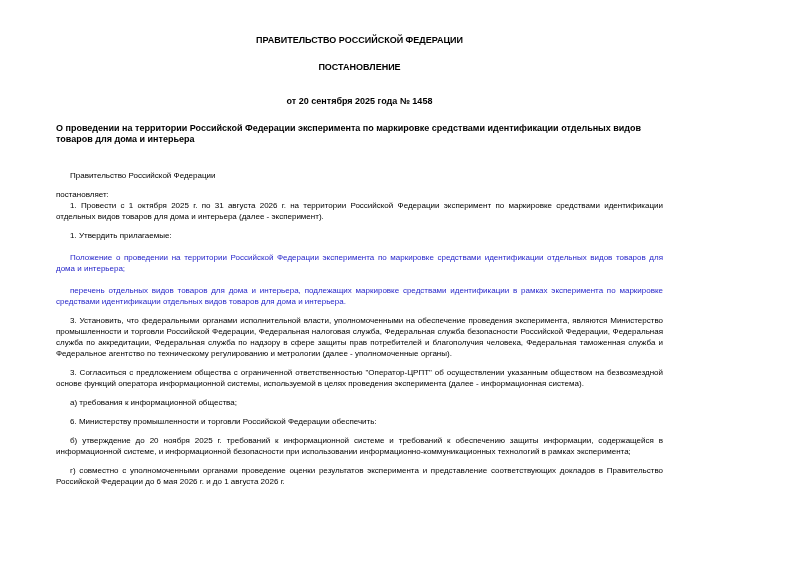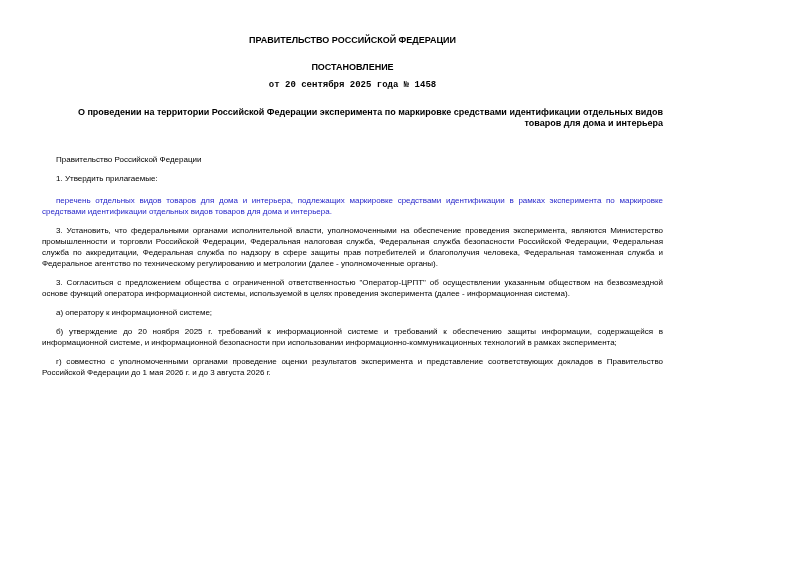--- a/index.html
+++ b/index.html
@@ -11,35 +11,35 @@
     width: 807px;
     height: 571px;
     overflow: hidden;
     font-family: "Liberation Sans", "DejaVu Sans", sans-serif;
     color: #000000;
   }
   .page {
     box-sizing: border-box;
     width: 705px;
     height: 571px;
-    padding: 35px 42px 0 42px;
+    padding: 35px 42px 0 56px;
     background: #ffffff;
   }
   .doc-header .h-line {
     text-align: center;
     font-weight: bold;
     font-size: 9px;
     line-height: 11px;
   }
   .doc-header .h-org   { margin-top: 0; }
   .doc-header .h-type  { margin-top: 16px; }
-  .doc-header .h-date  { margin-top: 7px; font-family: Liberation Mono, monospace; }
+  .doc-header .h-date  { margin-top: 23px; }
   .doc-title {
     margin-top: 16px;
-    text-align: right;
+    text-align: left;
     font-weight: bold;
     font-size: 9px;
     line-height: 11px;
   }
   .doc-body {
     margin-top: 25px;
   }
   .doc-body p {
     margin: 8px 0 0 0;
     font-size: 8px;
@@ -63,21 +63,25 @@
   <div class="doc-header">
     <div class="h-line h-org">ПРАВИТЕЛЬСТВО РОССИЙСКОЙ ФЕДЕРАЦИИ</div>
     <div class="h-line h-type">ПОСТАНОВЛЕНИЕ</div>
     <div class="h-line h-date">от 20 сентября 2025 года № 1458</div>
   </div>
 
   <div class="doc-title">О проведении на территории Российской Федерации эксперимента по маркировке средствами идентификации отдельных видов товаров для дома и интерьера</div>
 
   <div class="doc-body">
       <p class="preamble">Правительство Российской Федерации</p>
+      <p class="noindent">постановляет:</p>
+      <p class="tight">1. Провести с 1 октября 2025 г. по 31 августа 2026 г. на территории Российской Федерации эксперимент по маркировке средствами идентификации отдельных видов товаров для дома и интерьера (далее - эксперимент).</p>
       <p>1. Утвердить прилагаемые:</p>
+      <p class="para-link">Положение о проведении на территории Российской Федерации эксперимента по маркировке средствами идентификации отдельных видов товаров для дома и интерьера;</p>
       <p class="para-link">перечень отдельных видов товаров для дома и интерьера, подлежащих маркировке средствами идентификации в рамках эксперимента по маркировке средствами идентификации отдельных видов товаров для дома и интерьера.</p>
       <p>3. Установить, что федеральными органами исполнительной власти, уполномоченными на обеспечение проведения эксперимента, являются Министерство промышленности и торговли Российской Федерации, Федеральная налоговая служба, Федеральная служба безопасности Российской Федерации, Федеральная служба по аккредитации, Федеральная служба по надзору в сфере защиты прав потребителей и благополучия человека, Федеральная таможенная служба и Федеральное агентство по техническому регулированию и метрологии (далее - уполномоченные органы).</p>
       <p>3. Согласиться с предложением общества с ограниченной ответственностью "Оператор-ЦРПТ" об осуществлении указанным обществом на безвозмездной основе функций оператора информационной системы, используемой в целях проведения эксперимента (далее - информационная система).</p>
-      <p>а) оператору к информационной системе;</p>
+      <p>а) требования к информационной общества;</p>
+      <p>6. Министерству промышленности и торговли Российской Федерации обеспечить:</p>
       <p>б) утверждение до 20 ноября 2025 г. требований к информационной системе и требований к обеспечению защиты информации, содержащейся в информационной системе, и информационной безопасности при использовании информационно-коммуникационных технологий в рамках эксперимента;</p>
-      <p>г) совместно с уполномоченными органами проведение оценки результатов эксперимента и представление соответствующих докладов в Правительство Российской Федерации до 1 мая 2026 г. и до 3 августа 2026 г.</p>
+      <p>г) совместно с уполномоченными органами проведение оценки результатов эксперимента и представление соответствующих докладов в Правительство Российской Федерации до 6 мая 2026 г. и до 1 августа 2026 г.</p>
     </div>
 </div>
 
 </body></html>

